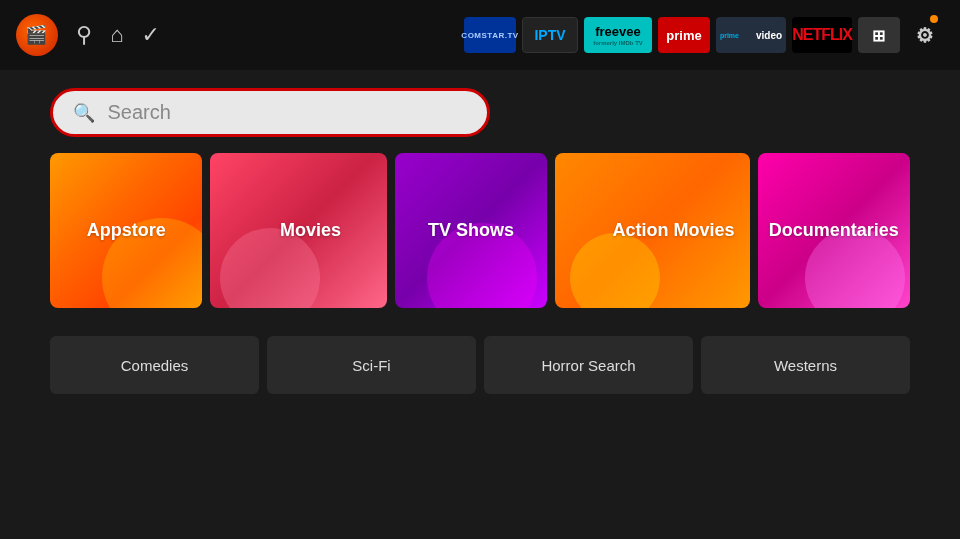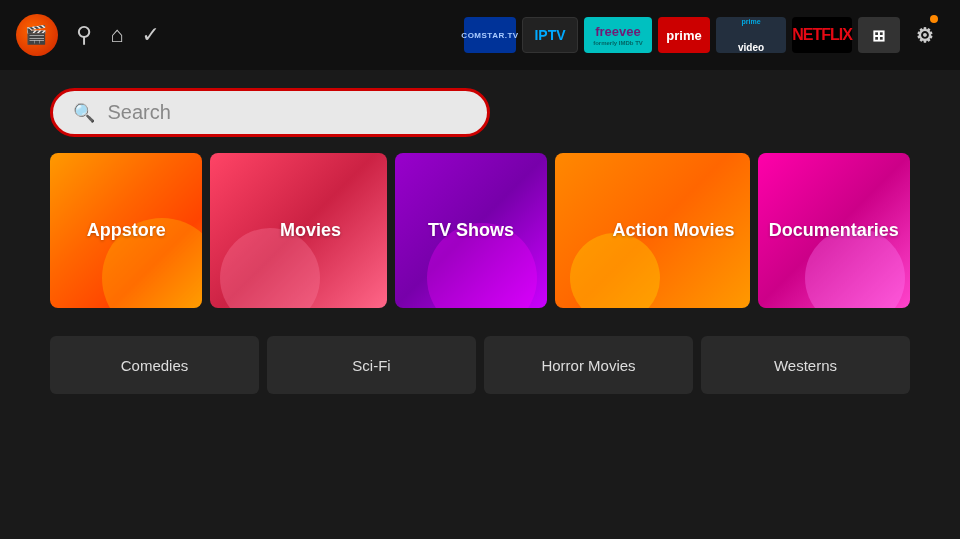--- a/index.html
+++ b/index.html
@@ -88,21 +88,21 @@
       color: #004444;
       width: 68px;
       font-size: 10px;
       flex-direction: column;
       gap: 0;
     }
 
     .badge-freevee .main-text {
       font-size: 13px;
       font-weight: 900;
-      color: #701a75;
+      color: #000000;
     }
 
     .badge-freevee .sub-text {
       font-size: 6px;
       color: #006666;
     }
 
     .badge-news {
       background: #cc0000;
       color: white;
@@ -340,21 +340,21 @@
     <div class="channel-badge badge-iptv">
       <span style="font-size:14px; font-weight:900; color:#00aaff;">IPTV</span>
     </div>
     <div class="channel-badge badge-freevee" style="flex-direction:column; gap:1px;">
       <span class="main-text">freevee</span>
       <span class="sub-text">formerly IMDb TV</span>
     </div>
     <div class="channel-badge badge-news">
       <span>prime</span>
     </div>
-    <div class="channel-badge badge-prime" style="flex-direction:column; gap:17px;">
+    <div class="channel-badge badge-prime" style="flex-direction:row; gap:17px;">
       <span class="prime-top" style="font-size:7px; color:#00a8e1;">prime</span>
       <span class="prime-bottom" style="font-size:10px; color:white; font-weight:900;">video</span>
     </div>
     <div class="channel-badge badge-netflix">
       <span>NETFLIX</span>
     </div>
     <div class="channel-badge badge-apps">
       <span style="font-size:16px;">⊞</span>
     </div>
     <div class="channel-badge badge-settings" style="position:relative;">
@@ -396,19 +396,19 @@
 
 <div class="recommended-section">
   <div class="recommended-list">
     <div class="rec-item">
       <span>Comedies</span>
     </div>
     <div class="rec-item">
       <span>Sci-Fi</span>
     </div>
     <div class="rec-item">
-      <span>Horror Movies</span>
+      <span>Horror Search</span>
     </div>
     <div class="rec-item">
       <span>Westerns</span>
     </div>
   </div>
 </div>
 
 </body></html>

